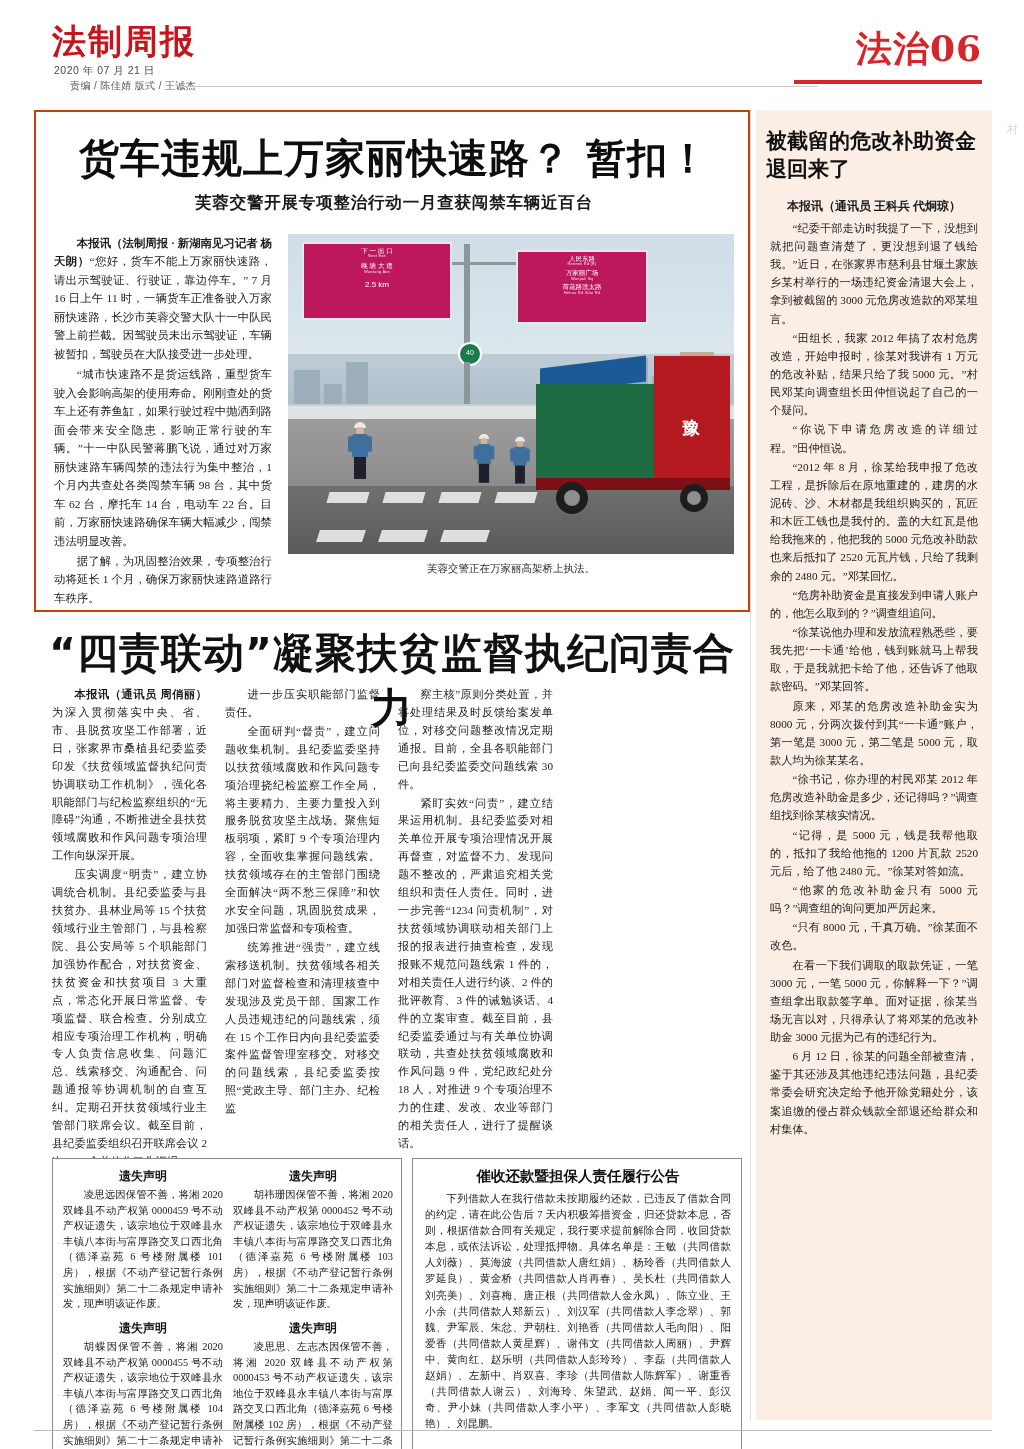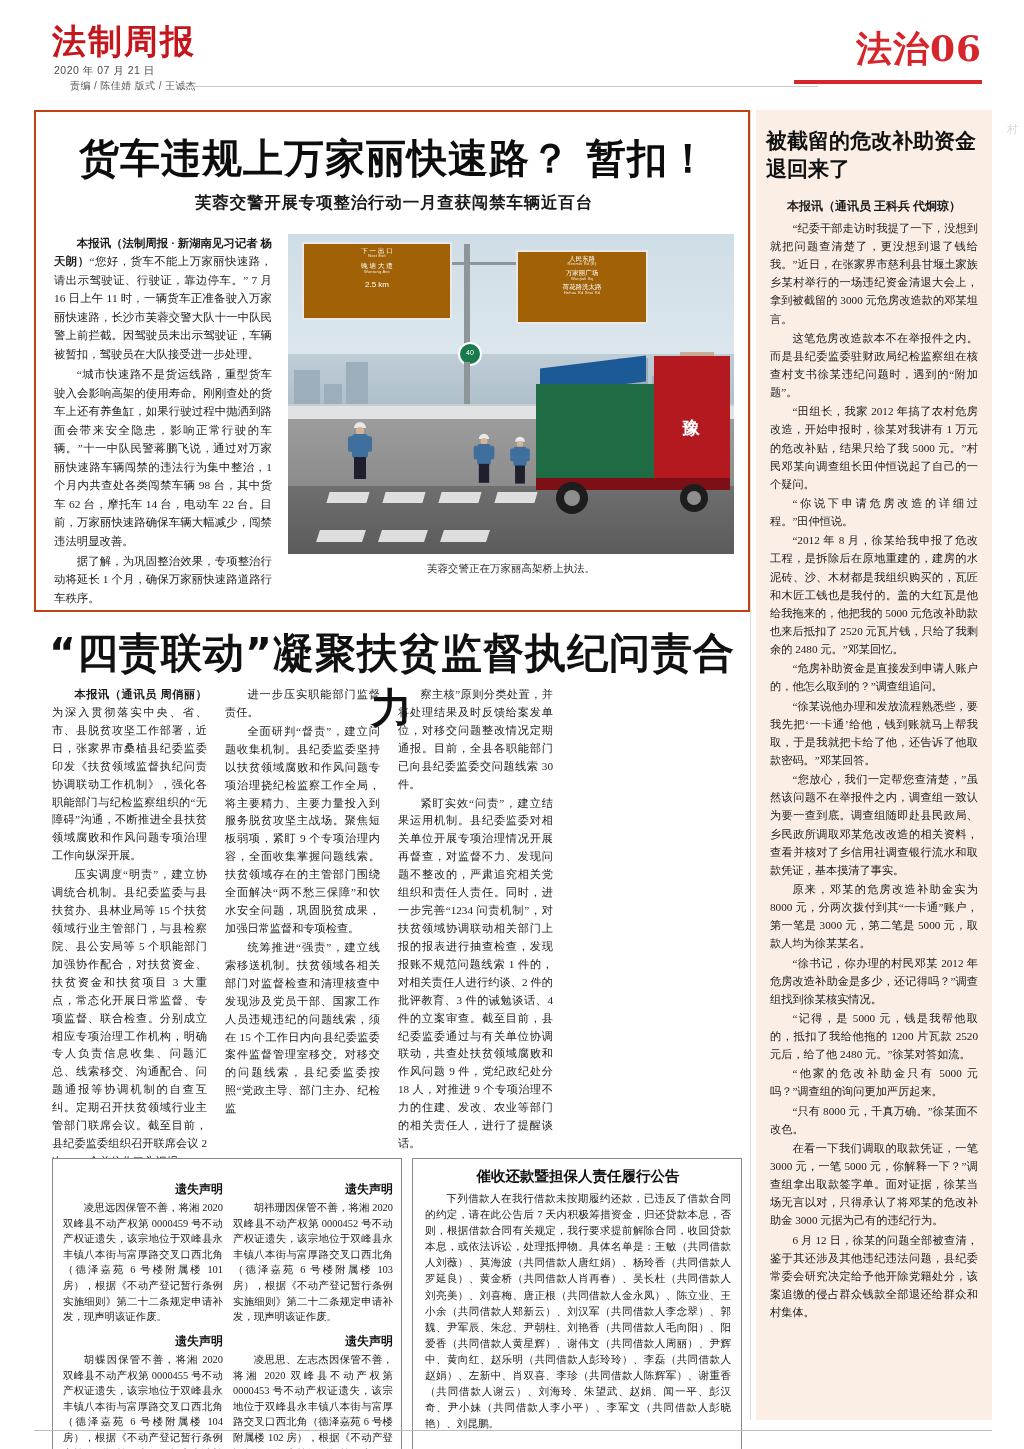--- a/index.html
+++ b/index.html
@@ -108,21 +108,21 @@
        background:linear-gradient(#b9c8d2,#9fb2bf); opacity:.85;}
   .bldg{position:absolute; bottom:0; background:#9aacb8; opacity:.9;}
   .road{position:absolute; left:0; top:185px; width:446px; height:135px;
        background:linear-gradient(#9c9c9c,#7c7c7c);}
   .road-dark{position:absolute; left:0; top:252px; width:446px; height:68px;
        background:linear-gradient(#6f6f6f,#5b5b5b);}
   .zebra{position:absolute; background:#e9e9e9; opacity:.92;}
   .barrier{position:absolute; left:0; top:170px; width:446px; height:16px;
        background:#dfe3e4; border-top:2px solid #c7cccd;}
   .sign{
-    position:absolute; background:#a16207; border:2px solid #e9e9e9;
+    position:absolute; background:#be185d; border:2px solid #e9e9e9;
     color:#fff; font-size:6.5px; line-height:1.15; text-align:center;
     font-family:"Liberation Sans",sans-serif; padding:3px 2px;
     box-sizing:border-box;
   }
   .sign .en{font-size:4px; opacity:.88; letter-spacing:.2px;}
   .sign-pole{position:absolute; background:#8d9699;}
   .speed{
     position:absolute; width:20px; height:20px; border-radius:50%;
     background:#1a7a4c; border:2px solid #fff; color:#fff;
     font-size:7px; text-align:center; line-height:18px;
@@ -175,21 +175,21 @@
     position:absolute; border:1px solid #8a8a8a; box-sizing:border-box;
     background:#fff;
   }
   .nb-left{left:18px; top:0; width:350px; height:350px;}
   .nb-right{left:378px; top:0; width:330px; height:350px;}
   .decl{
     position:absolute; width:160px; font-size:10.4px; line-height:1.5;
     text-align:justify; color:#1b1b1b;
   }
   .decl h4{
-    margin:13px 0 2px 0; text-align:right; font-size:12px;
+    margin:0 0 2px 0; text-align:center; font-size:12px;
     font-family:"DejaVu Sans","Liberation Sans",sans-serif; font-weight:bold;
     color:#111;
   }
   .decl p{margin:0; text-indent:2em;}
   .bank-title{
     position:absolute; left:0; top:8px; width:330px; text-align:center;
     font-family:"DejaVu Sans","Liberation Sans",sans-serif;
     font-weight:bold; font-size:14.5px; color:#111;
   }
   .bank-body{
@@ -383,27 +383,25 @@
 
       </div>
     </div>
   </div>
 
   <div class="right-col">
     <div class="rc-head">被截留的危改补助资金退回来了</div>
     <div class="rc-body">
       <span class="byline">本报讯（通讯员 王科兵 代炯琼）</span>
       <p>“纪委干部走访时我提了一下，没想到就把问题查清楚了，更没想到退了钱给我。”近日，在张家界市慈利县甘堰土家族乡某村举行的一场违纪资金清退大会上，拿到被截留的 3000 元危房改造款的邓某坦言。</p>
-      <p>这笔危房改造款本不在举报件之内。而是县纪委监委驻财政局纪检监察组在核查村支书徐某违纪问题时，遇到的“附加题”。</p>
       <p>“田组长，我家 2012 年搞了农村危房改造，开始申报时，徐某对我讲有 1 万元的危改补贴，结果只给了我 5000 元。”村民邓某向调查组长田仲恒说起了自己的一个疑问。</p>
       <p>“你说下申请危房改造的详细过程。”田仲恒说。</p>
       <p>“2012 年 8 月，徐某给我申报了危改工程，是拆除后在原地重建的，建房的水泥砖、沙、木材都是我组织购买的，瓦匠和木匠工钱也是我付的。盖的大红瓦是他给我拖来的，他把我的 5000 元危改补助款也来后抵扣了 2520 元瓦片钱，只给了我剩余的 2480 元。”邓某回忆。</p>
       <p>“危房补助资金是直接发到申请人账户的，他怎么取到的？”调查组追问。</p>
       <p>“徐某说他办理和发放流程熟悉些，要我先把‘一卡通’给他，钱到账就马上帮我取，于是我就把卡给了他，还告诉了他取款密码。”邓某回答。</p>
-      <p>“您放心，我们一定帮您查清楚，”虽然该问题不在举报件之内，调查组一致认为要一查到底。调查组随即赴县民政局、乡民政所调取邓某危改改造的相关资料，查看并核对了乡信用社调查银行流水和取款凭证，基本摸清了事实。</p>
       <p>原来，邓某的危房改造补助金实为 8000 元，分两次拨付到其“一卡通”账户，第一笔是 3000 元，第二笔是 5000 元，取款人均为徐某某名。</p>
       <p>“徐书记，你办理的村民邓某 2012 年危房改造补助金是多少，还记得吗？”调查组找到徐某核实情况。</p>
       <p>“记得，是 5000 元，钱是我帮他取的，抵扣了我给他拖的 1200 片瓦款 2520 元后，给了他 2480 元。”徐某对答如流。</p>
       <p>“他家的危改补助金只有 5000 元吗？”调查组的询问更加严厉起来。</p>
       <p>“只有 8000 元，千真万确。”徐某面不改色。</p>
       <p>在看一下我们调取的取款凭证，一笔 3000 元，一笔 5000 元，你解释一下？”调查组拿出取款签字单。面对证据，徐某当场无言以对，只得承认了将邓某的危改补助金 3000 元据为己有的违纪行为。</p>
       <p>6 月 12 日，徐某的问题全部被查清，鉴于其还涉及其他违纪违法问题，县纪委常委会研究决定给予他开除党籍处分，该案追缴的侵占群众钱款全部退还给群众和村集体。</p>
       <p></p>
     </div>
   </div>

